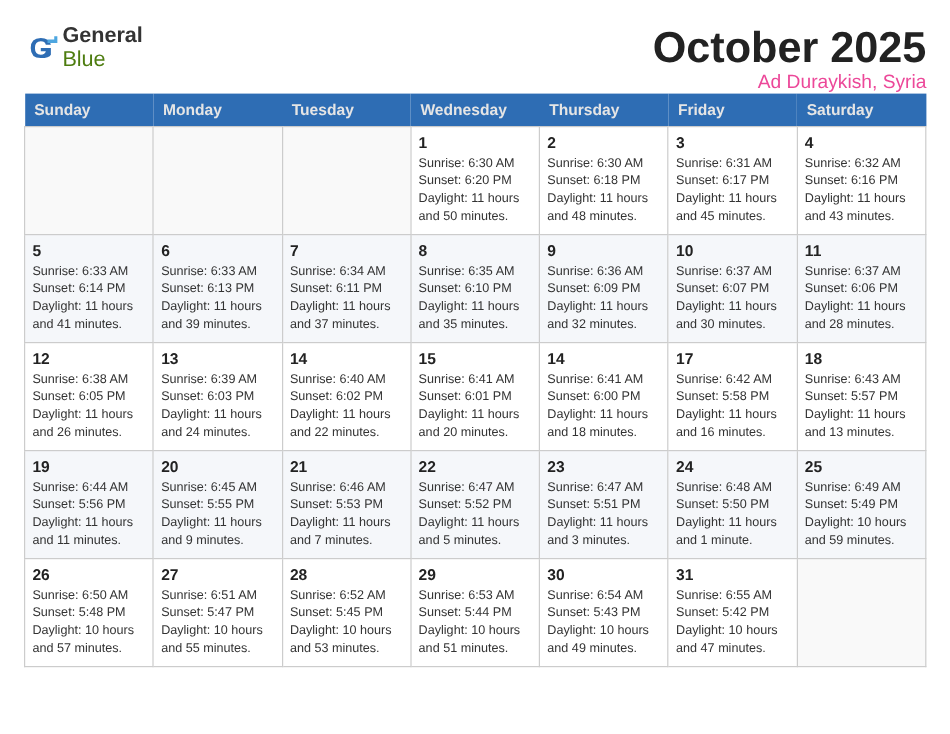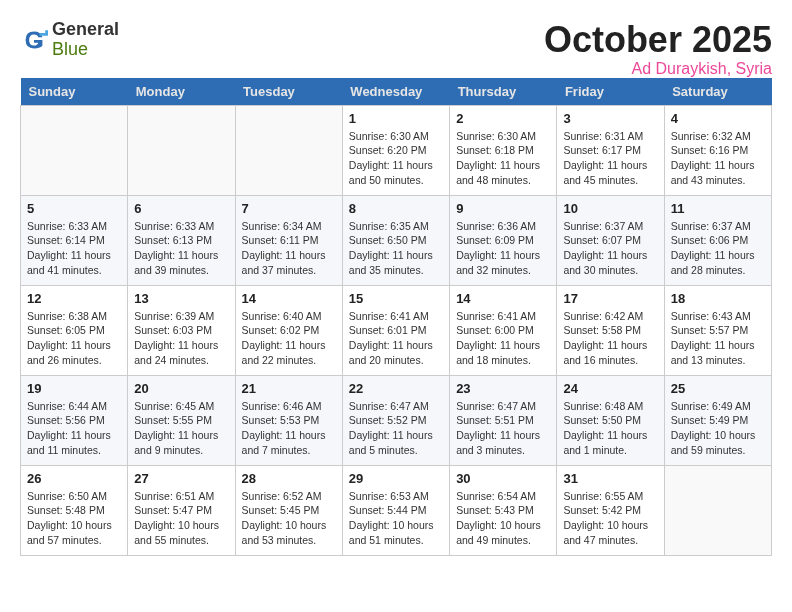--- a/index.html
+++ b/index.html
@@ -173,21 +173,21 @@
         </td>
         <td>
           <div class="day-number">7</div>
           <div class="day-info" style="white-space: pre-line;">Sunrise: 6:34 AM
 Sunset: 6:11 PM
 Daylight: 11 hours and 37 minutes.</div>
         </td>
         <td>
           <div class="day-number">8</div>
           <div class="day-info" style="white-space: pre-line;">Sunrise: 6:35 AM
-Sunset: 6:50 PM
+Sunset: 6:10 PM
 Daylight: 11 hours and 35 minutes.</div>
         </td>
         <td>
           <div class="day-number">9</div>
           <div class="day-info" style="white-space: pre-line;">Sunrise: 6:36 AM
 Sunset: 6:09 PM
 Daylight: 11 hours and 32 minutes.</div>
         </td>
         <td>
           <div class="day-number">10</div>

